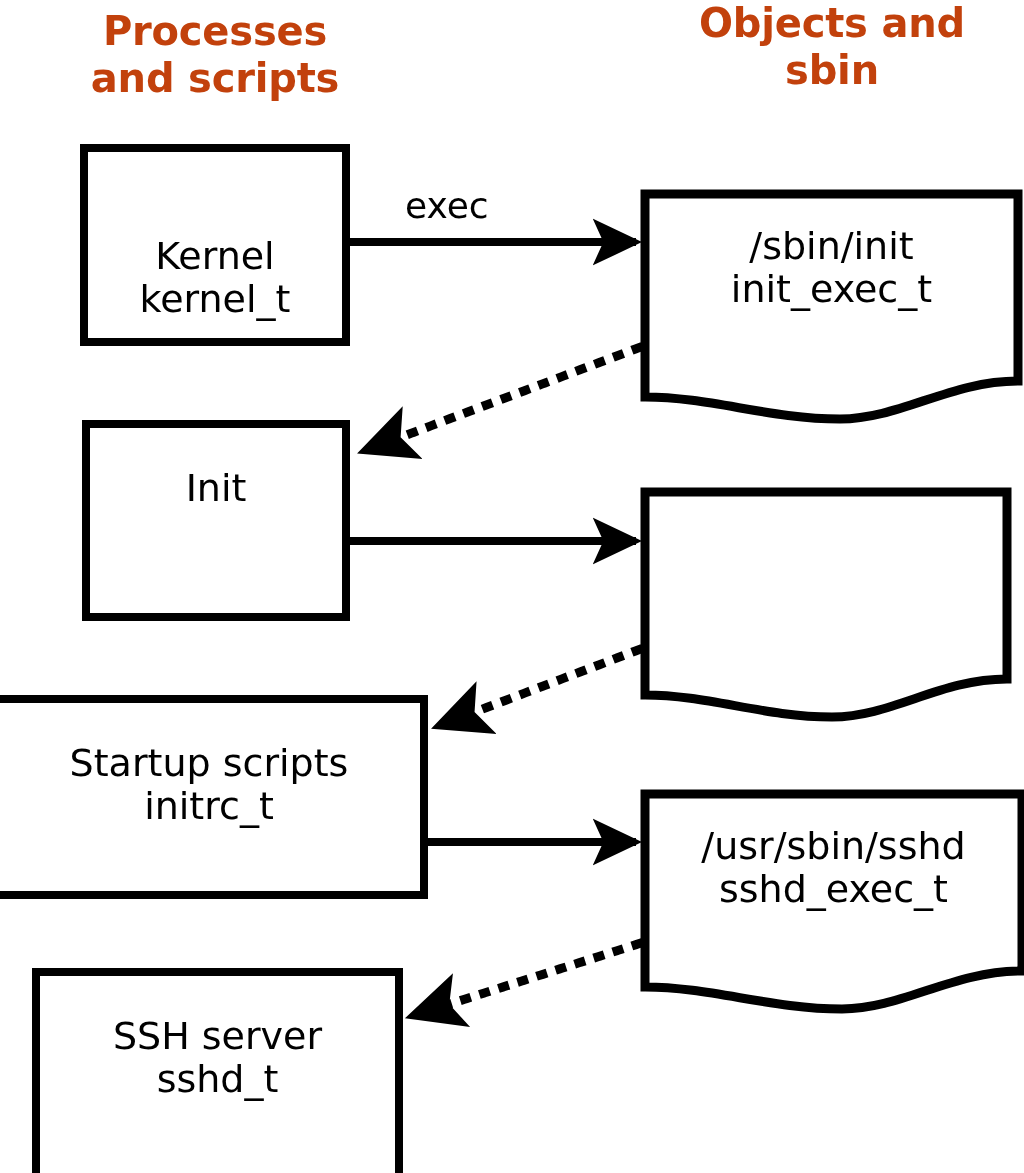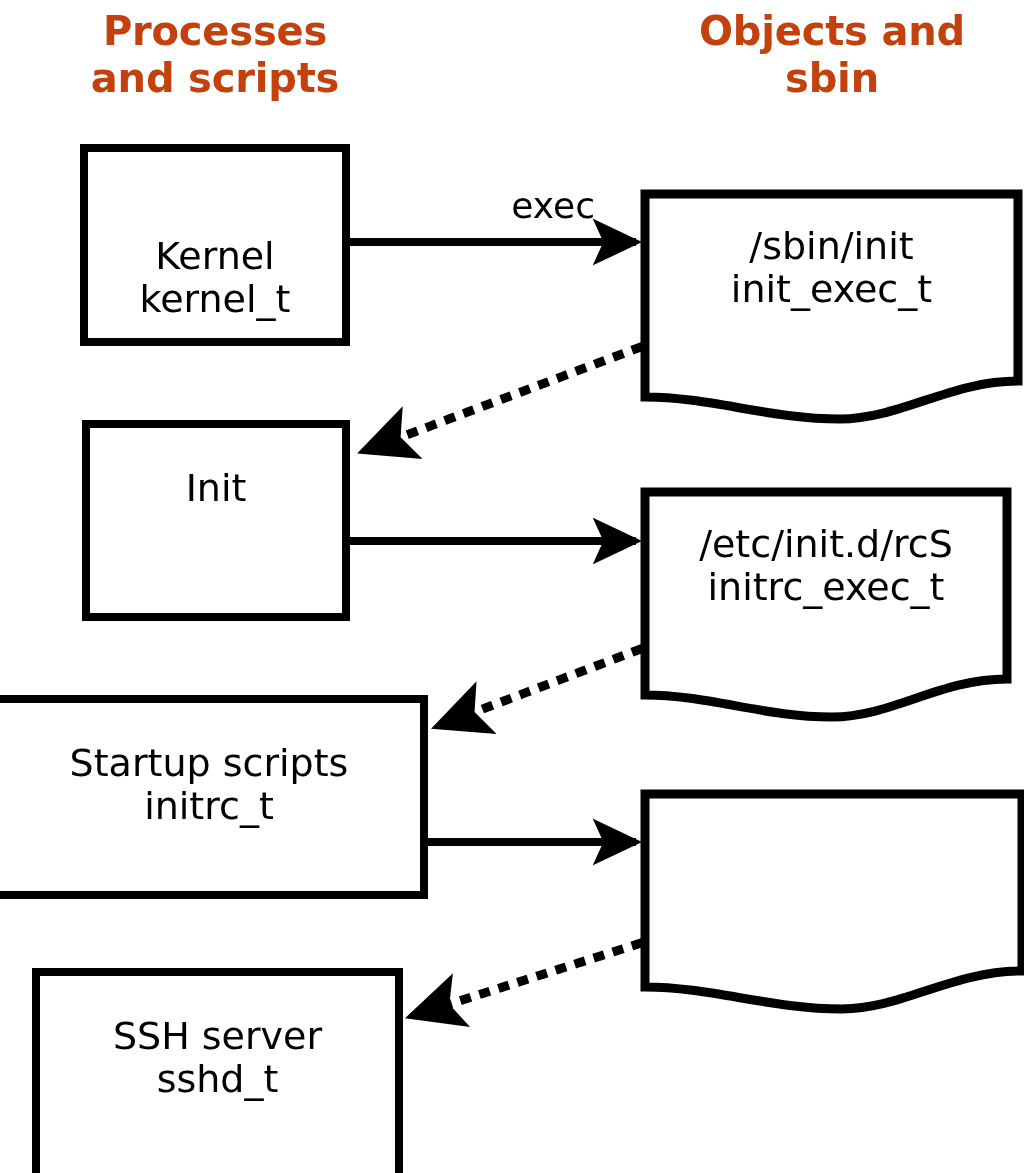--- a/index.html
+++ b/index.html
@@ -9,29 +9,29 @@
     overflow:hidden;position:relative;
   }
   #diagram-root{position:absolute;inset:0;width:1024px;height:1173px;}
   svg.layer{position:absolute;left:0;top:0;width:1024px;height:1173px;}
 
   .col-header{
     position:absolute;text-align:center;font-weight:bold;
     font-size:40px;line-height:1.18;color:#c2410c;letter-spacing:-0.2px;
   }
   #header-processes{left:35px;top:8px;width:360px;}
-  #header-objects{left:648px;top:8px;width:368px;}
+  #header-objects{left:648px;top:0;width:368px;}
 
   .node-label{
     position:absolute;text-align:center;color:#000;
     font-size:38px;line-height:1.13;white-space:nowrap;
   }
   .lbl-line{display:block;}
   .edge-label{
-    position:absolute;font-size:36px;color:#000;text-align:right;white-space:nowrap;
+    position:absolute;font-size:36px;color:#000;text-align:left;white-space:nowrap;
   }
 </style>
 </head>
 <body>
 
 <div id="diagram-root">
 
   <svg class="layer" viewBox="0 0 1024 1173" xmlns="http://www.w3.org/2000/svg">
     <defs>
       <marker id="arrowSolid" viewBox="0 0 12 12" refX="10.5" refY="6" markerWidth="6.2" markerHeight="6.2" orient="auto-start-reverse">
@@ -102,21 +102,21 @@
   <div class="node-label" style="left:36px;top:1015px;width:363px;">
     <span class="lbl-line">SSH server</span>
     <span class="lbl-line">sshd_t</span>
   </div>
 
   <div class="node-label" style="left:645px;top:225px;width:373px;">
     <span class="lbl-line">/sbin/init</span>
     <span class="lbl-line">init_exec_t</span>
   </div>
 
-  <div class="node-label" style="left:645px;top:523px;width:362px;">
-    <span class="lbl-line">/etc/init.d/rcS</span>
-    <span class="lbl-line">initrc_exec_t</span>
+
+  <div class="node-label" style="left:645px;top:825px;width:377px;">
+    <span class="lbl-line">/usr/sbin/sshd</span>
+    <span class="lbl-line">sshd_exec_t</span>
   </div>
-
 
   <div class="edge-label" style="left:405px;top:185px;width:190px;">exec</div>
 
 </div>
 
 </body></html>

